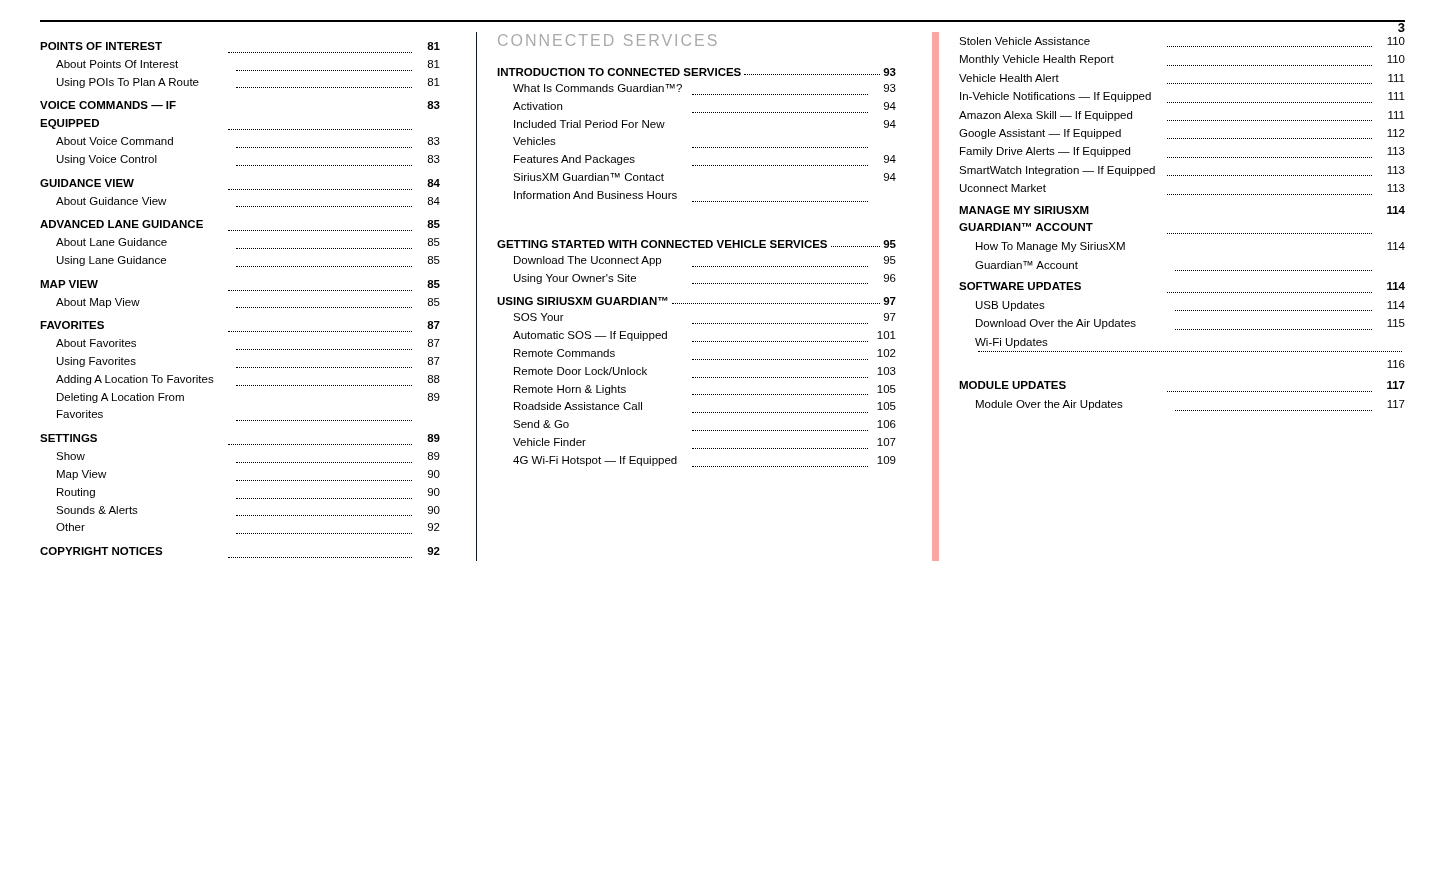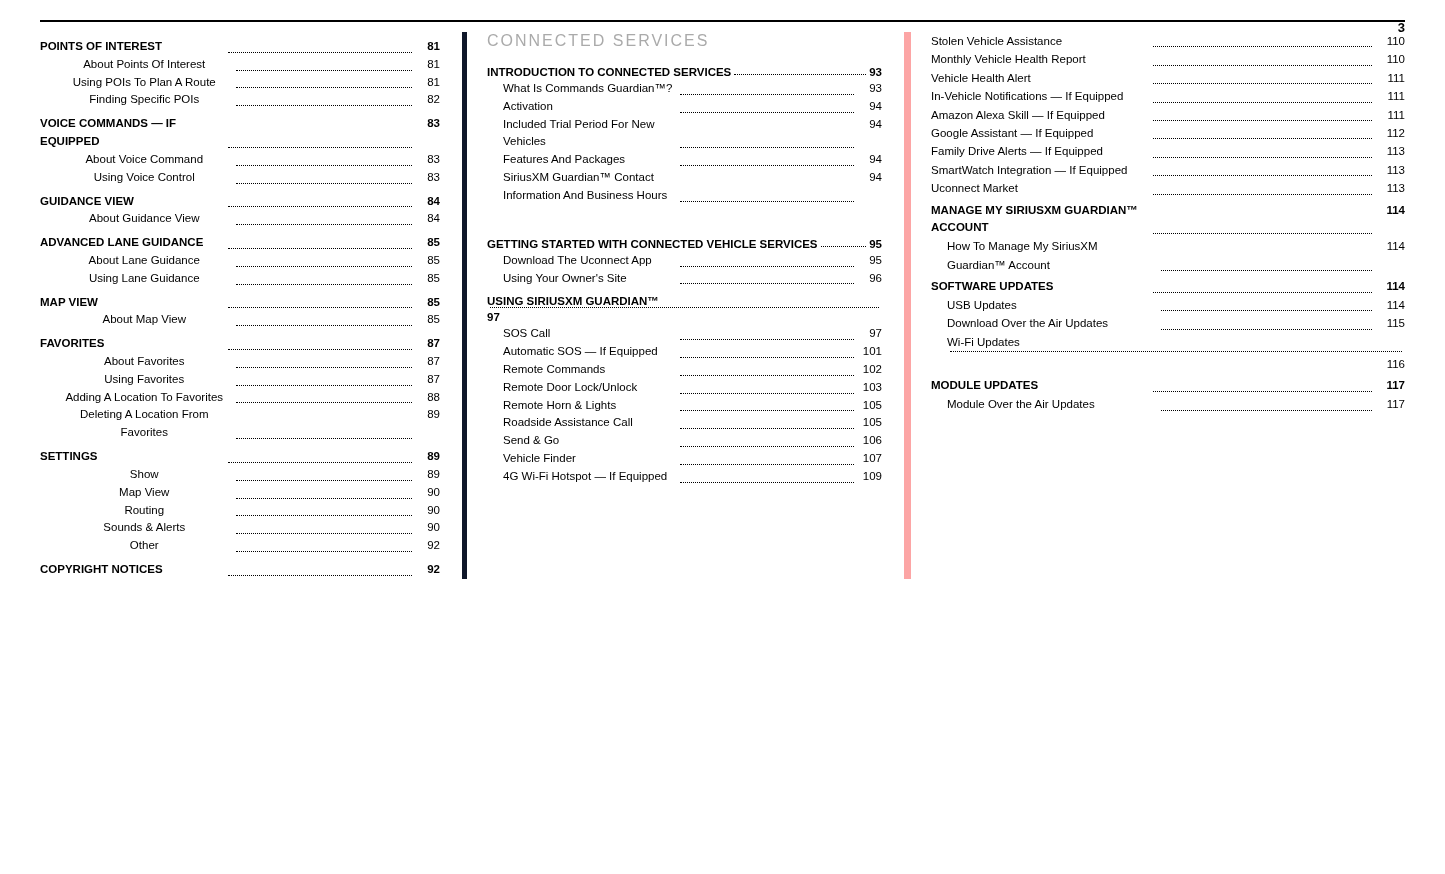--- a/index.html
+++ b/index.html
@@ -22,50 +22,49 @@
     }
     .page-number {
       position: absolute;
       top: 20px;
       right: 40px;
       font-size: 13px;
       font-weight: bold;
     }
     .columns-wrapper {
       display: flex;
-      gap: 2px;
+      gap: 16px;
       margin-top: 10px;
     }
     .col-left {
       width: 420px;
       flex-shrink: 0;
       padding-right: 20px;
     }
     .col-middle {
       width: 440px;
       flex-shrink: 0;
       padding-right: 20px;
-      border-left: 5px solid #0f172a;
+      border-left: 1px solid #0f172a;
       padding-left: 20px;
     }
     .col-right {
       flex: 1;
       padding-left: 20px;
       border-left: 7px solid #fca5a5;
     }
     .toc-entry {
       display: flex;
       justify-content: space-between;
       font-size: 11.5px;
       line-height: 1.55;
       padding-left: 16px;
     }
     .toc-entry .entry-text {
       flex: 1;
-      text-align: center;
     }
     .toc-entry .entry-dots {
       flex: 1;
       border-bottom: 1px dotted #000;
       margin: 0 3px 3px 3px;
       min-width: 20px;
     }
     .toc-entry .entry-page {
       text-align: right;
       min-width: 25px;
@@ -191,25 +190,20 @@
         <div class="toc-entry">
       <span class="entry-text">About Points Of Interest</span>
       <span class="entry-dots"></span>
       <span class="entry-page">81</span>
     </div>
         <div class="toc-entry">
       <span class="entry-text">Using POIs To Plan A Route</span>
       <span class="entry-dots"></span>
       <span class="entry-page">81</span>
     </div>
-        <div class="toc-entry">
-      <span class="entry-text">Finding Specific POIs</span>
-      <span class="entry-dots"></span>
-      <span class="entry-page">82</span>
-    </div>
         <div class="toc-section-entry">
     <span class="entry-text">VOICE COMMANDS — IF EQUIPPED</span>
     <span class="entry-dots"></span>
     <span class="entry-page">83</span>
   </div>
         <div class="toc-entry">
       <span class="entry-text">About Voice Command</span>
       <span class="entry-dots"></span>
       <span class="entry-page">83</span>
     </div>
@@ -360,28 +354,28 @@
       <span class="e-text">Download The Uconnect App</span>
       <span class="e-dots"></span>
       <span class="e-page">95</span>
     </div>
         <div class="cs-entry">
       <span class="e-text">Using Your Owner's Site</span>
       <span class="e-dots"></span>
       <span class="e-page">96</span>
     </div>
         <div class="cs-header">
-          <div style="display: flex; justify-content: space-between; flex-direction: column;">
+          <div style="display: flex; justify-content: space-between;">
             <span>USING SIRIUSXM GUARDIAN™</span>
             <span style="flex: 1 1 0%; border-bottom: 1px dotted rgb(0, 0, 0); margin: 0px 3px 3px;"></span>
             <span>97</span>
           </div>
         </div>
         <div class="cs-entry">
-      <span class="e-text">SOS Call</span>
+      <span class="e-text">SOS Your</span>
       <span class="e-dots"></span>
       <span class="e-page">97</span>
     </div>
         <div class="cs-entry">
       <span class="e-text">Automatic SOS — If Equipped</span>
       <span class="e-dots"></span>
       <span class="e-page">101</span>
     </div>
         <div class="cs-entry">
       <span class="e-text">Remote Commands</span>

